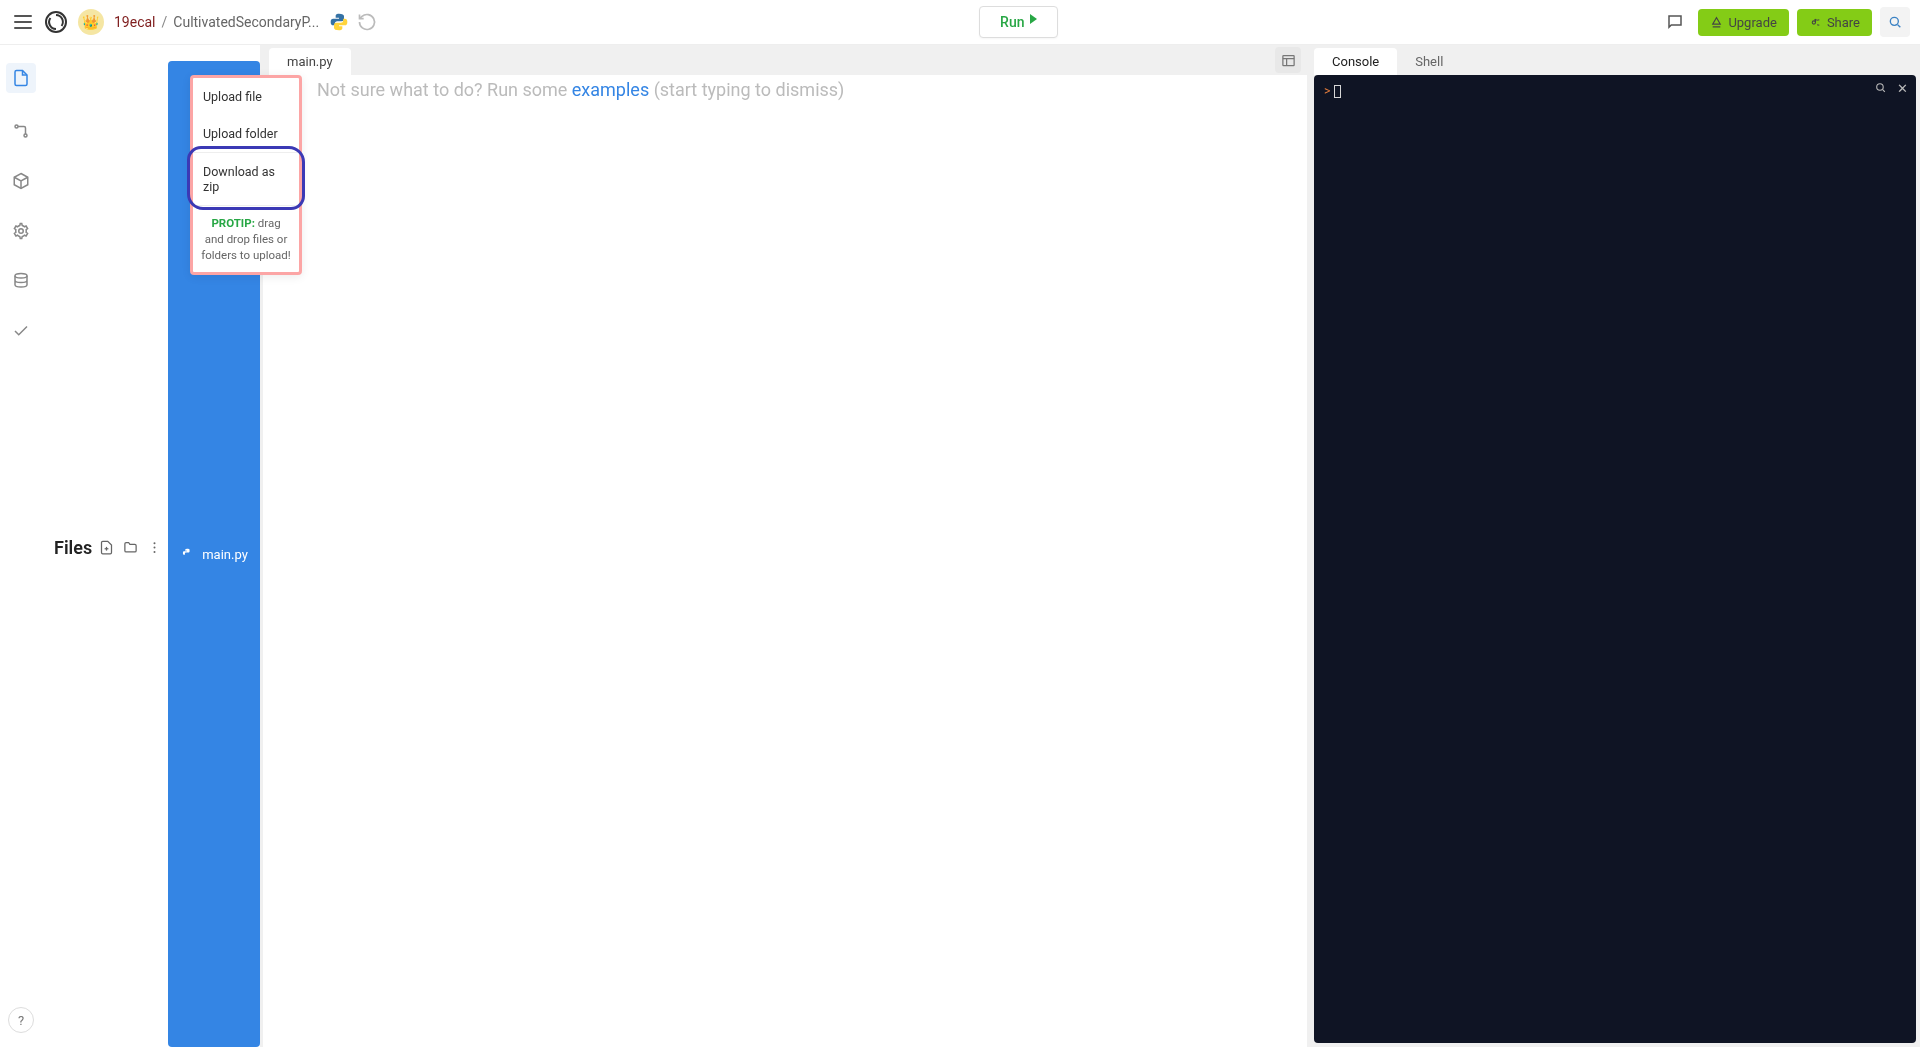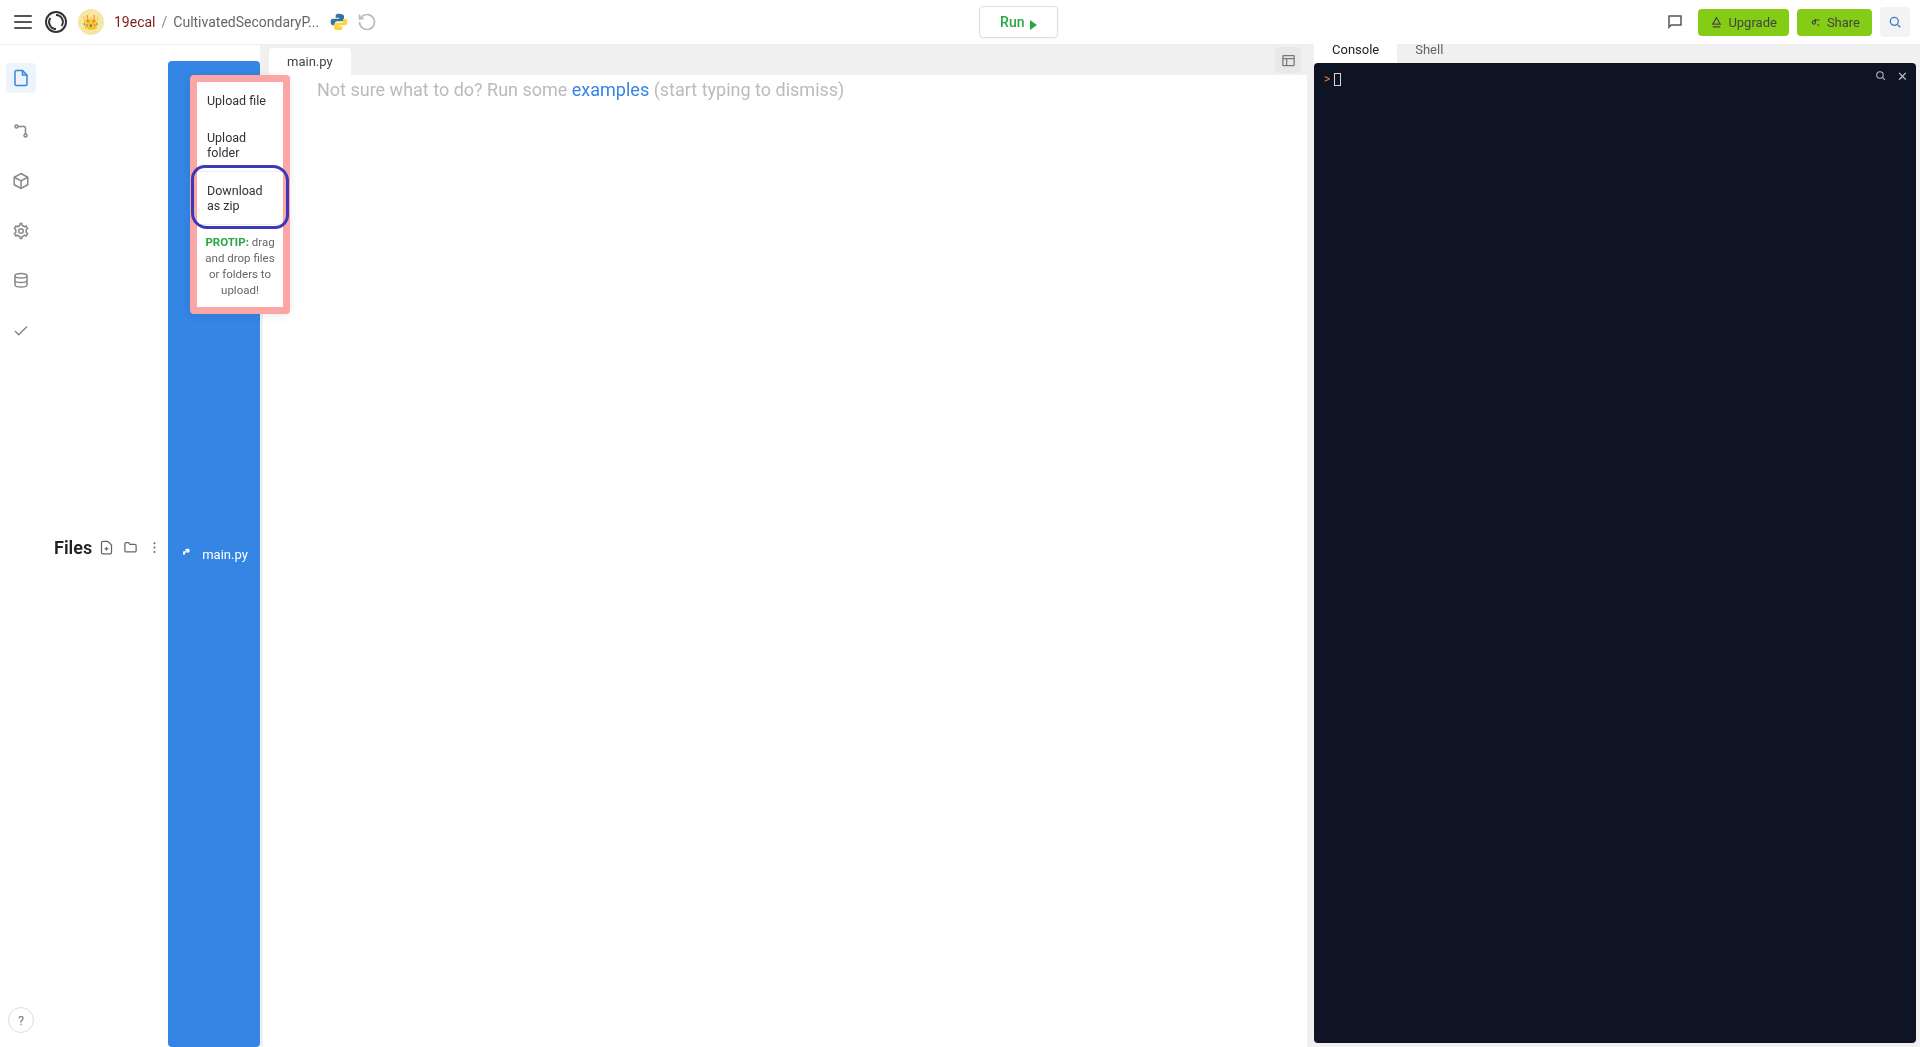--- a/index.html
+++ b/index.html
@@ -12,21 +12,21 @@
 .swirl { width:28px; height:28px; margin-left:6px; border-radius:50%; display:flex; align-items:center; justify-content:center; }
 .swirl svg { width:24px; height:24px; }
 .avatar { width:26px; height:26px; border-radius:50%; background:#f5e6a3; display:flex; align-items:center; justify-content:center; margin-left:8px; font-size:14px; }
 .crumb { margin-left:10px; font-size:14px; display:flex; align-items:center; gap:6px; }
 .crumb .user { color:#7f1d1d; }
 .crumb .sep { color:#888; }
 .crumb .repl { color:#666;text-align:right; }
 .langico { width:20px; height:20px; margin-left:10px; }
 .reloadico { width:20px; height:20px; margin-left:8px; color:#bbb; }
 .spacer { flex:1; }
-.runbtn { background:#fff; border:1px solid #ddd; border-radius:4px; padding:7px 20px; color:#28a745; font-size:14px; font-weight:500; cursor:pointer; display:flex; align-items:flex-end; gap:6px; box-shadow:0 1px 2px rgba(0,0,0,0.04);}
+.runbtn { background:#fff; border:1px solid #ddd; border-radius:4px; padding:7px 20px; color:#28a745; font-size:14px; font-weight:500; cursor:pointer; display:flex; align-items:flex-start; gap:6px; box-shadow:0 1px 2px rgba(0,0,0,0.04);}
 .runbtn .tri { width:0; height:0; border-left:7px solid #28a745; border-top:5px solid transparent; border-bottom:5px solid transparent; }
 .rightbtns { display:flex; align-items:center; gap:8px; margin-left:auto; }
 .iconbtn { width:30px; height:30px; border-radius:4px; display:flex; align-items:center; justify-content:center; cursor:pointer; color:#555; }
 .iconbtn.boxed { background:#f3f3f3; }
 .pillbtn { background:#84cc16; border-radius:4px; padding:6px 12px; font-size:13px; color:#444; cursor:pointer; display:flex; align-items:center; gap:5px; }
 .searchbtn { background:#eef4fb; color:#3b82c4; }
 
 
 .body { display:flex; height:calc(100% - 45px); }
 
@@ -38,21 +38,21 @@
 
 
 .filespanel { width:218px; background:#fff; display:flex; flex-direction:row; padding:16px 6px 0 8px; position:relative; }
 .fileshdr { display:flex; align-items:center; margin-bottom:14px; padding:0 4px; }
 .fileshdr h3 { font-size:18px; font-weight:600; color:#222; flex:1; }
 .fileshdr .tbtn { width:20px; height:20px; color:#666; cursor:pointer; margin-left:4px; display:flex; align-items:center; justify-content:center;}
 .fileitem { background:#3485e4; color:#fff; border-radius:4px; padding:6px 12px; font-size:13px; display:flex; align-items:center; gap:8px; cursor:pointer; }
 .fileitem svg { width:14px; height:14px; }
 
 
-.dropdown { position:absolute; top:30px; left:148px; width:100px; background:#fff; border:7px solid #fca5a5; border-radius:4px; box-shadow:0 2px 10px rgba(0,0,0,0.08); z-index:50; }
+.dropdown { position:absolute; top:30px; left:148px; width:112px; background:#fff; border:3px solid #fca5a5; border-radius:4px; box-shadow:0 2px 10px rgba(0,0,0,0.08); z-index:50; }
 .dropdown .ditem { padding:11px 10px; font-size:12.5px; color:#333; cursor:pointer; }
 .dropdown .divider { height:1px; background:#eee; }
 .dropdown .protip { padding:9px 8px; text-align:center; font-size:11.5px; line-height:1.4; color:#666; }
 .dropdown .protip b { color:#28a745; }
 .circled { position:relative; }
 .circled::after { content:""; position:absolute; left:-6px; right:-6px; top:-7px; bottom:-5px; border:3px solid #3b39b5; border-radius:14px 16px 14px 16px; pointer-events:none; }
 
 
 .editor { flex:1; min-width:300px; display:flex; flex-direction:column; background:#f8f8f8; border-left:3px solid #f0f0f0; border-right:3px solid #f0f0f0; }
 .tabbar { height:30px; display:flex; align-items:flex-end; background:#f0f0f0; }
@@ -60,21 +60,21 @@
 .tabspacer { flex:1; }
 .panelico { width:26px; height:26px; background:#e8e8e8; border-radius:4px; margin:0 6px 2px 0; display:flex; align-items:center; justify-content:center; color:#777; cursor:pointer; }
 .codearea { flex:1; background:#fff; display:flex; font-family:"SFMono-Regular",Consolas,monospace; font-size:18px;gap:12px; }
 .gutter { width:36px; text-align:right; padding:4px 10px 0 0; color:#b5643c; background:#fff; user-select:none; }
 .codeln { padding:4px 0 0 6px; color:#999; }
 .codeln .kw { color:#3485e4; }
 .codeln .dim { color:#bbb; }
 
 
 .console { width:610px; display:flex; flex-direction:column; background:#f0f0f0; }
-.ctabs { height:18px; display:flex; align-items:flex-end; gap:0; padding-left:4px;}
+.ctabs { height:30px; display:flex; align-items:flex-end; gap:0; padding-left:4px;}
 .ctab { padding:6px 18px; font-size:13px; color:#666; cursor:pointer; border-top-left-radius:4px; border-top-right-radius:4px;}
 .ctab.active { background:#fff; color:#222; }
 .term { flex:1; background:#0f1424; color:#d6d6d6; font-family:"SFMono-Regular",Consolas,monospace; font-size:12.5px; padding:8px 10px; position:relative; border-radius:4px; margin:0 4px 4px 4px; }
 .termicons { position:absolute; right:8px; top:6px; display:flex; gap:10px; color:#bbb; }
 .termicons span { cursor:pointer; font-size:13px; }
 .term .prompt { color:#e07b3c; }
 .term .cursor { display:inline-block; width:7px; height:13px; border:1px solid #d6d6d6; vertical-align:middle; }
 svg { display:block; }
 </style>
 </head>

